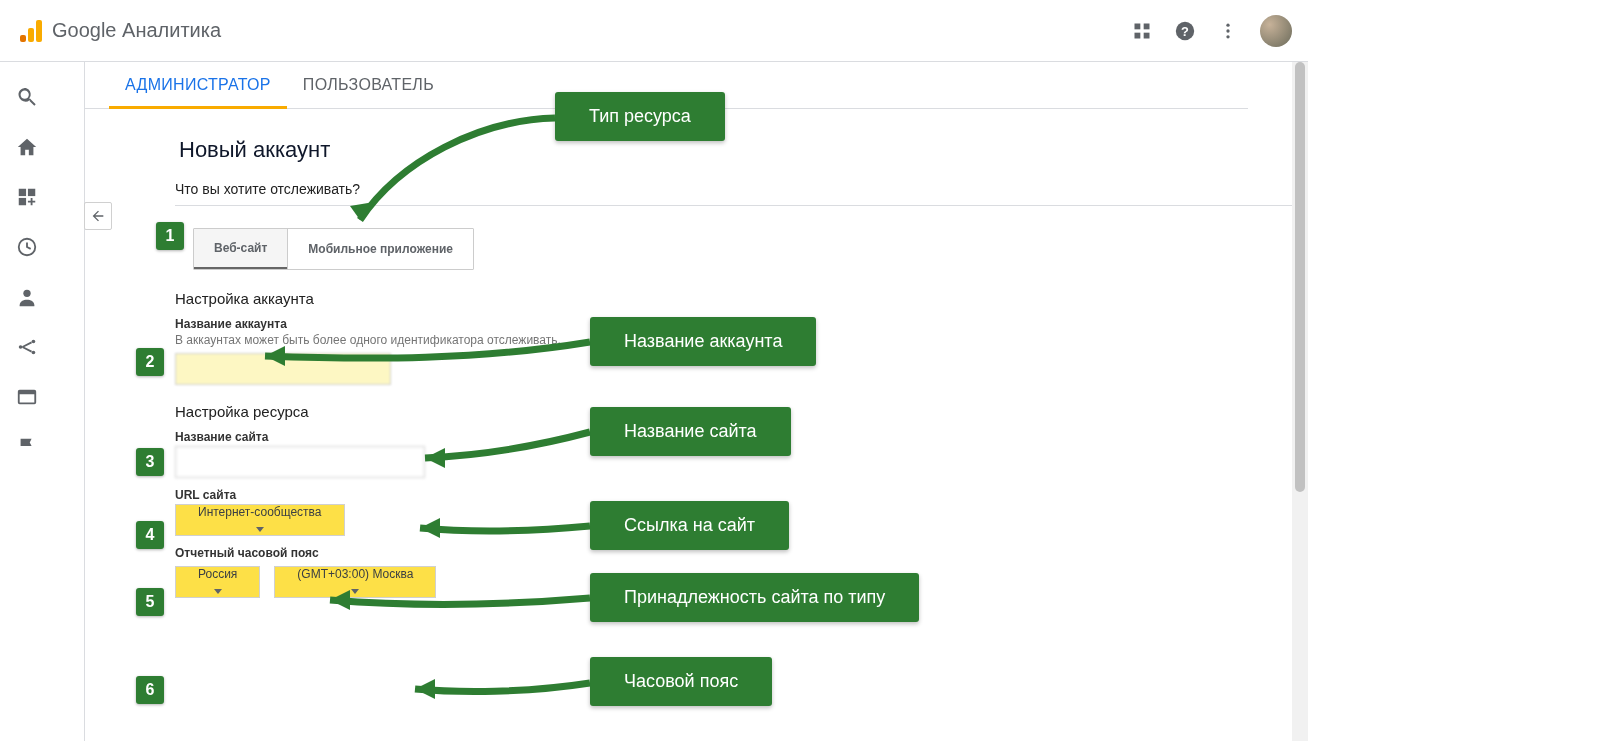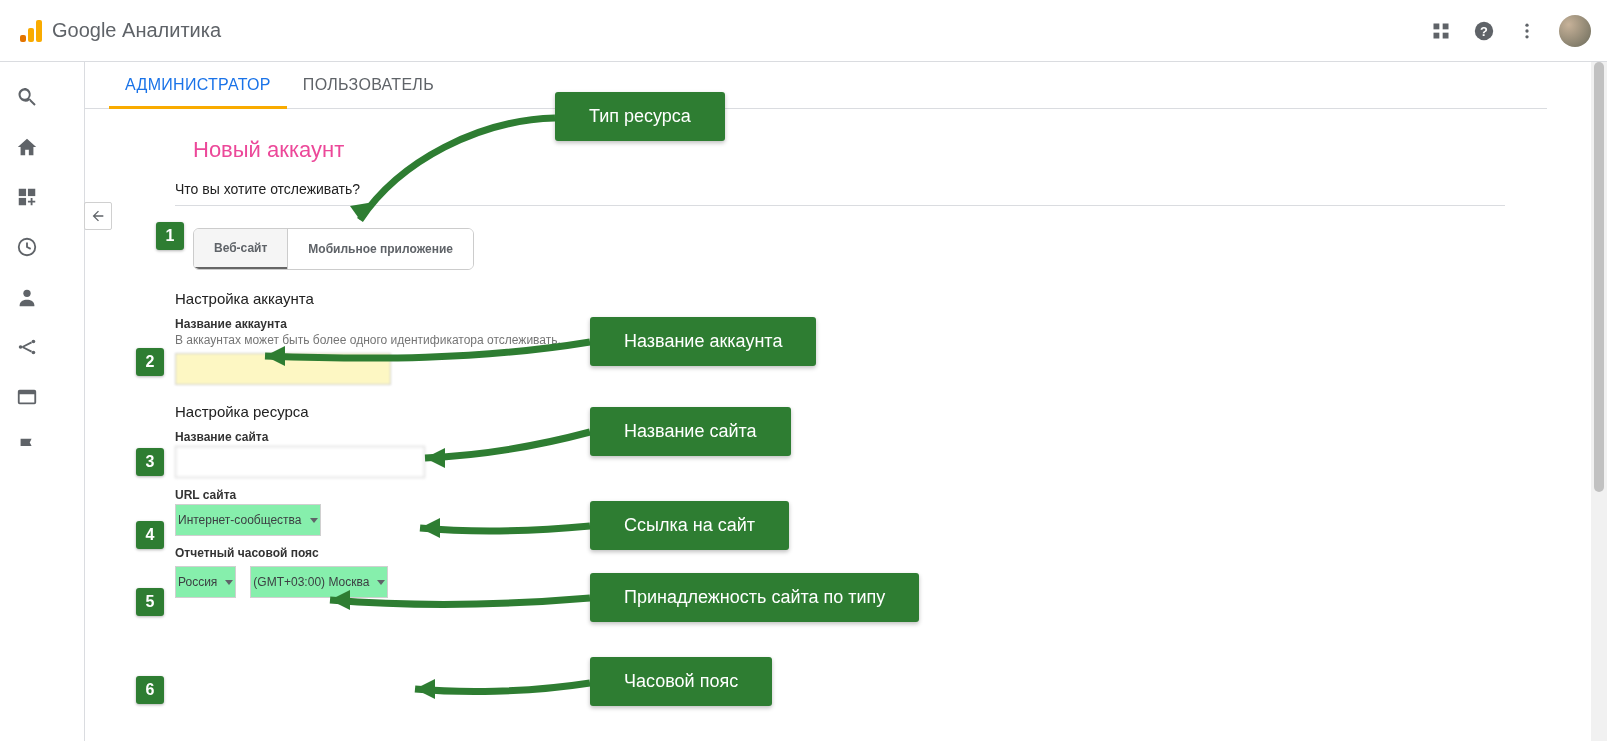--- a/index.html
+++ b/index.html
@@ -5,21 +5,21 @@
   :root{
     --accent:#f9ab00;
     --callout:#2e7d32;
     --border:#dadce0;
     --text:#3c4043;
     --text2:#5f6368;
     --link:#1a73e8;
   }
   *{box-sizing:border-box;font-family:Arial,Roboto,Helvetica,sans-serif;}
   body{margin:0;background:#fff;color:var(--text);font-size:13px;}
-  .shell{width:1607px;height:741px;position:relative;overflow:hidden;}
+  .shell{width:1308px;height:741px;position:relative;overflow:hidden;}
 
   
   .app-bar{height:62px;border-bottom:1px solid var(--border);display:flex;align-items:center;padding:0 16px;}
   .logo{display:flex;align-items:center;gap:10px;margin-left:4px;}
   .logo-mark{width:22px;height:22px;position:relative;}
   .logo-mark span{position:absolute;bottom:0;width:6px;border-radius:2px;}
   .logo-mark .b1{left:0;height:7px;background:#e37400;}
   .logo-mark .b2{left:8px;height:14px;background:#f9ab00;}
   .logo-mark .b3{left:16px;height:22px;background:#f9ab00;}
   .logo-text{font-size:20px;color:#5f6368;font-weight:400;}
@@ -32,37 +32,37 @@
   .rail .icon-btn svg{width:22px;height:22px;fill:#5f6368;}
 
   
   .main{position:absolute;left:84px;top:62px;right:60px;bottom:0;border-left:1px solid var(--border);padding-left:0;}
 
   .tabs{display:flex;border-bottom:1px solid var(--border);padding:0 24px;}
   .tab{padding:14px 16px 12px;font-size:16px;letter-spacing:.3px;color:#5f6368;cursor:pointer;font-weight:400;text-transform:uppercase;}
   .tab.active{color:var(--link);border-bottom:3px solid var(--accent);margin-bottom:-1px;}
 
   .content{padding:28px 0 0 90px;position:relative;}
-  h1{font-size:22px;font-weight:400;color:#ec4899;margin:0 0 18px 18px;}
+  h1{font-size:22px;font-weight:400;color:#0f172a;margin:0 0 18px 4px;}
   .section-q{font-size:14px;color:#212121;margin-bottom:22px;border-bottom:1px solid var(--border);padding-bottom:8px;width:1330px;}
-  .toggle{display:flex;border:1px solid #ccc;border-radius:6px;overflow:hidden;width:fit-content;margin:14px 0 20px 18px;}
+  .toggle{display:flex;border:1px solid #ccc;border-radius:1px;overflow:hidden;width:fit-content;margin:14px 0 20px 18px;}
   .toggle button{border:none;background:#fff;padding:12px 20px;font-size:12px;font-weight:700;color:#5f6368;cursor:pointer;}
   .toggle button.active{background:#f5f5f5;border-bottom:2px solid #666;}
   .toggle button+button{border-left:1px solid #ccc;}
 
   .sec-title{font-size:15px;color:#212121;margin:18px 0 6px 0;}
   .label{font-size:12px;font-weight:700;color:#333;margin:10px 0 2px 0;}
   .hint{font-size:12px;color:#757575;margin-bottom:6px;}
   .text-input{height:32px;width:216px;border:1px solid #d0d0d0;padding:0 8px;font-size:13px;}
   .text-input.yellow{background:#fdf7c3;filter:blur(1.2px);}
   .text-input.blur{filter:blur(1.5px);color:#bbb;}
   .url-row{display:flex;gap:0;align-items:stretch;}
   .proto{height:32px;border:1px solid #d0d0d0;background:#f7f7f7;padding:0 8px;display:flex;align-items:center;gap:6px;font-size:12px;}
   .url-row .text-input{border-left:none;width:190px;}
-  .dd{height:32px;border:1px solid #d0d0d0;background:#86efac;padding:0 2px;display:flex;align-items:center;gap:8px;font-size:12px;cursor:pointer;width:fit-content;}
+  .dd{height:32px;border:1px solid #d0d0d0;background:#fde047;padding:0 22px;display:flex;align-items:center;gap:8px;font-size:12px;cursor:pointer;width:fit-content;flex-direction:column;}
   .caret{width:0;height:0;border-left:4px solid transparent;border-right:4px solid transparent;border-top:5px solid #5f6368;}
   .row{display:flex;gap:14px;align-items:center;margin-top:6px;}
 
   
   .collapse{position:absolute;left:-1px;top:140px;width:28px;height:28px;border:1px solid #d0d0d0;border-radius:2px;background:#fff;display:flex;align-items:center;justify-content:center;cursor:pointer;}
   .collapse svg{width:16px;height:16px;fill:#5f6368;}
 
   
   .badge{position:absolute;width:28px;height:28px;background:var(--callout);color:#fff;font-weight:700;font-size:16px;display:flex;align-items:center;justify-content:center;border-radius:3px;box-shadow:0 1px 3px rgba(0,0,0,.3);}
 

